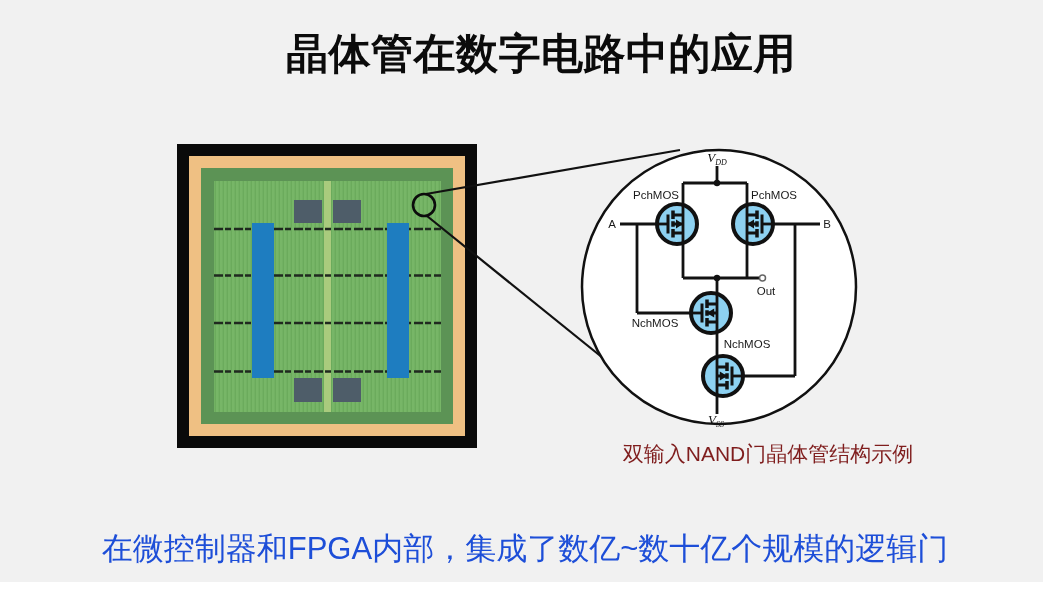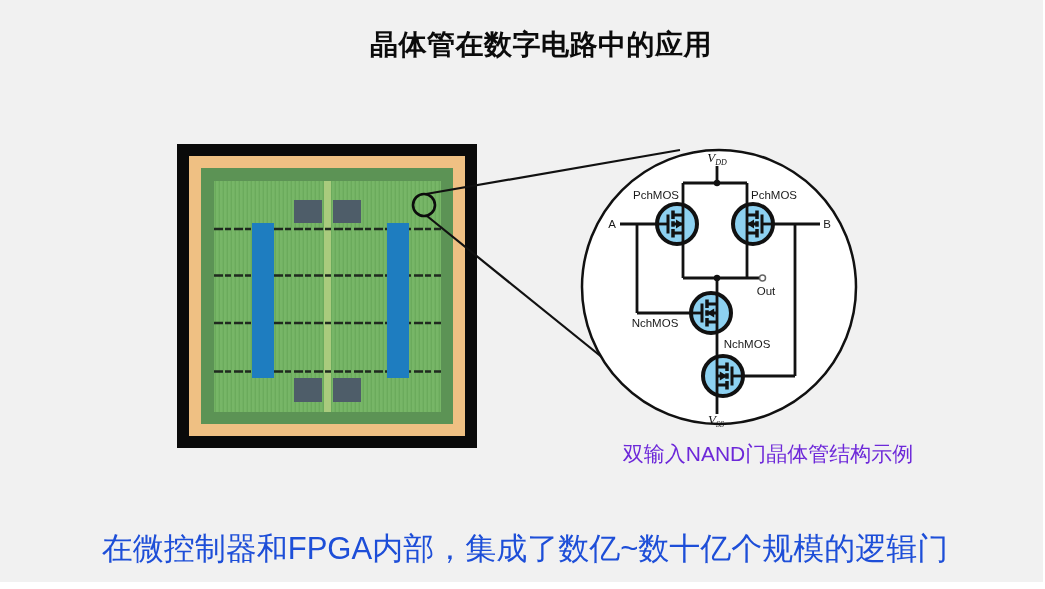--- a/index.html
+++ b/index.html
@@ -1,22 +1,22 @@
 <!DOCTYPE html>
 <html><head>
 <meta charset="utf-8">
 <style>
   html,body{margin:0;padding:0;background:#ffffff;}
   #stage{position:relative;width:1045px;height:589px;overflow:hidden;background:#ffffff;
          font-family:"Liberation Sans",sans-serif;}
   #canvas-bg{position:absolute;left:0;top:0;width:1043px;height:582px;background:#F1F1F1;}
   #gfx{position:absolute;left:0;top:0;}
   .txt{position:absolute;white-space:nowrap;color:#0b0b0b;transform:translateX(-50%);}
-  #page-title{left:541px;top:26px;font-size:28px;font-weight:700;letter-spacing:0.5px;}
-  #circuit-caption{left:768px;top:440px;font-size:21px;color:#6d28d9;}
+  #page-title{left:541px;top:26px;font-size:42px;font-weight:700;letter-spacing:0.5px;}
+  #circuit-caption{left:768px;top:440px;font-size:21px;color:#7f1d1d;}
   #bottom-caption{left:525px;top:528px;font-size:31px;color:#1d4ed8;}
   .wire{stroke:#121212;stroke-width:2.8;fill:none;}
   .lens{fill:#FFFFFF;stroke:#111111;stroke-width:2.5;}
   .cone{stroke:#111111;stroke-width:2.2;fill:none;}
   .srccirc{fill:none;stroke:#0c0c0c;stroke-width:2.6;}
   .rowline{stroke:#1F291F;stroke-width:2.4;fill:none;stroke-dasharray:9 2 6 3;}
   .sym28{stroke:#111111;stroke-width:2.8;fill:none;}
   .sym30{stroke:#111111;stroke-width:3;fill:none;}
   .sym35{stroke:#111111;stroke-width:3.5;fill:none;}
   .lbl{font-family:"Liberation Sans",sans-serif;font-size:11.5px;fill:#1a1a1a;}

